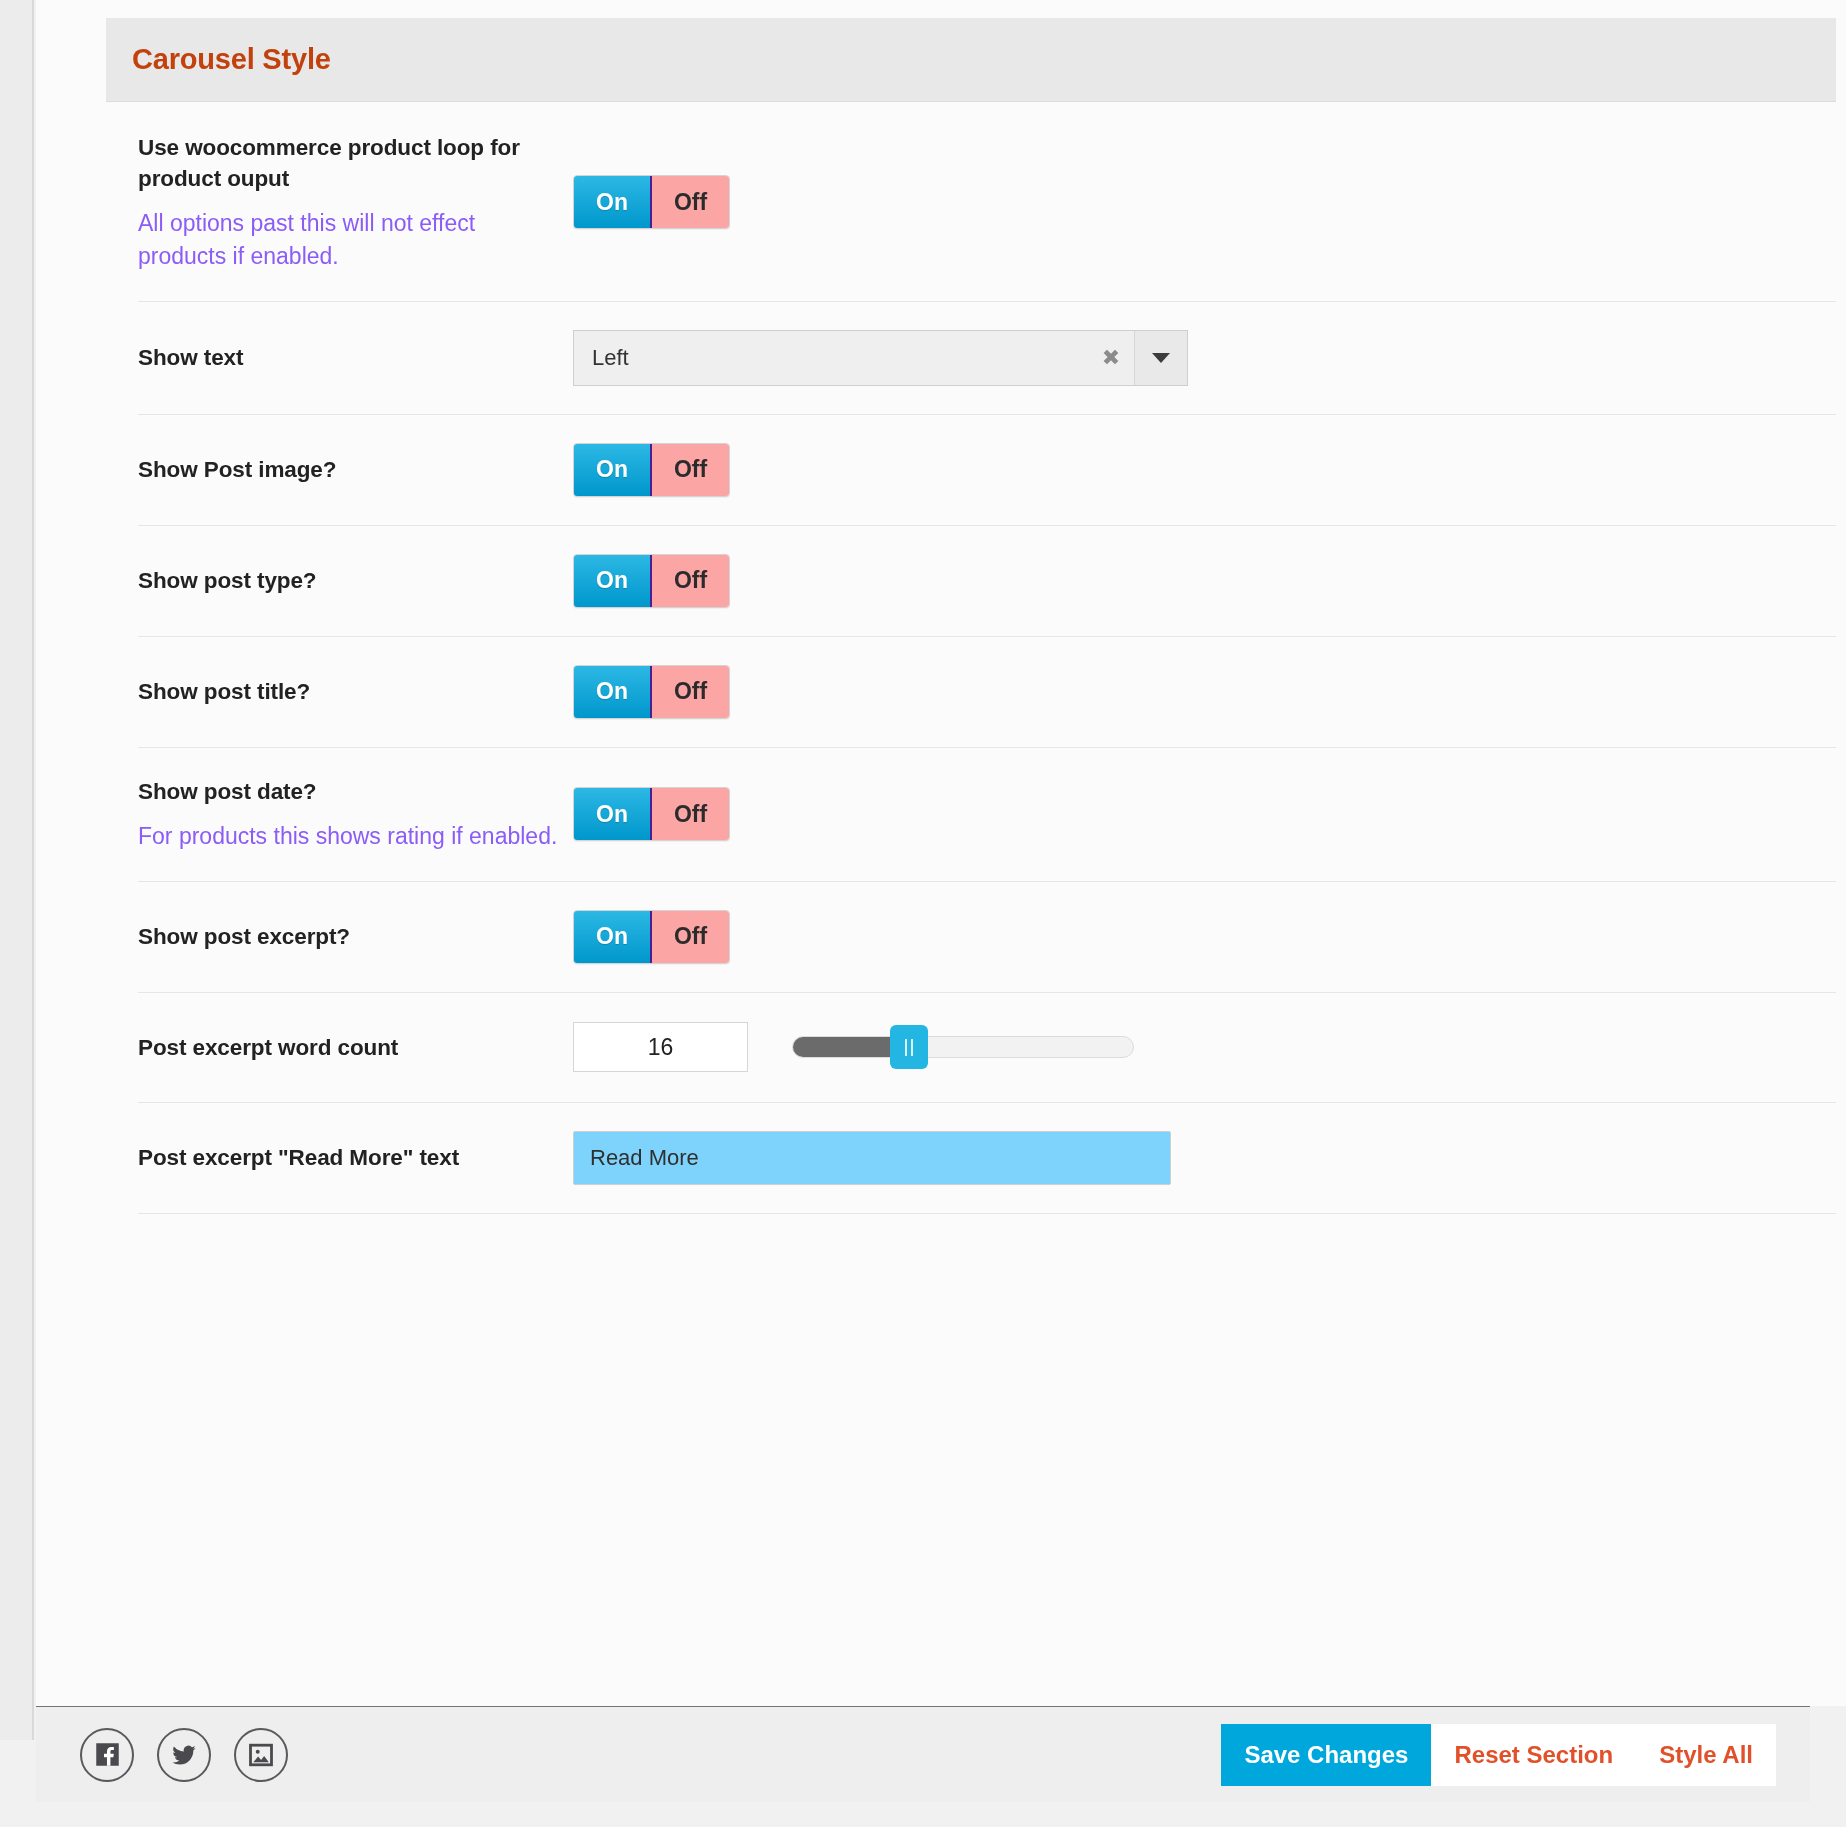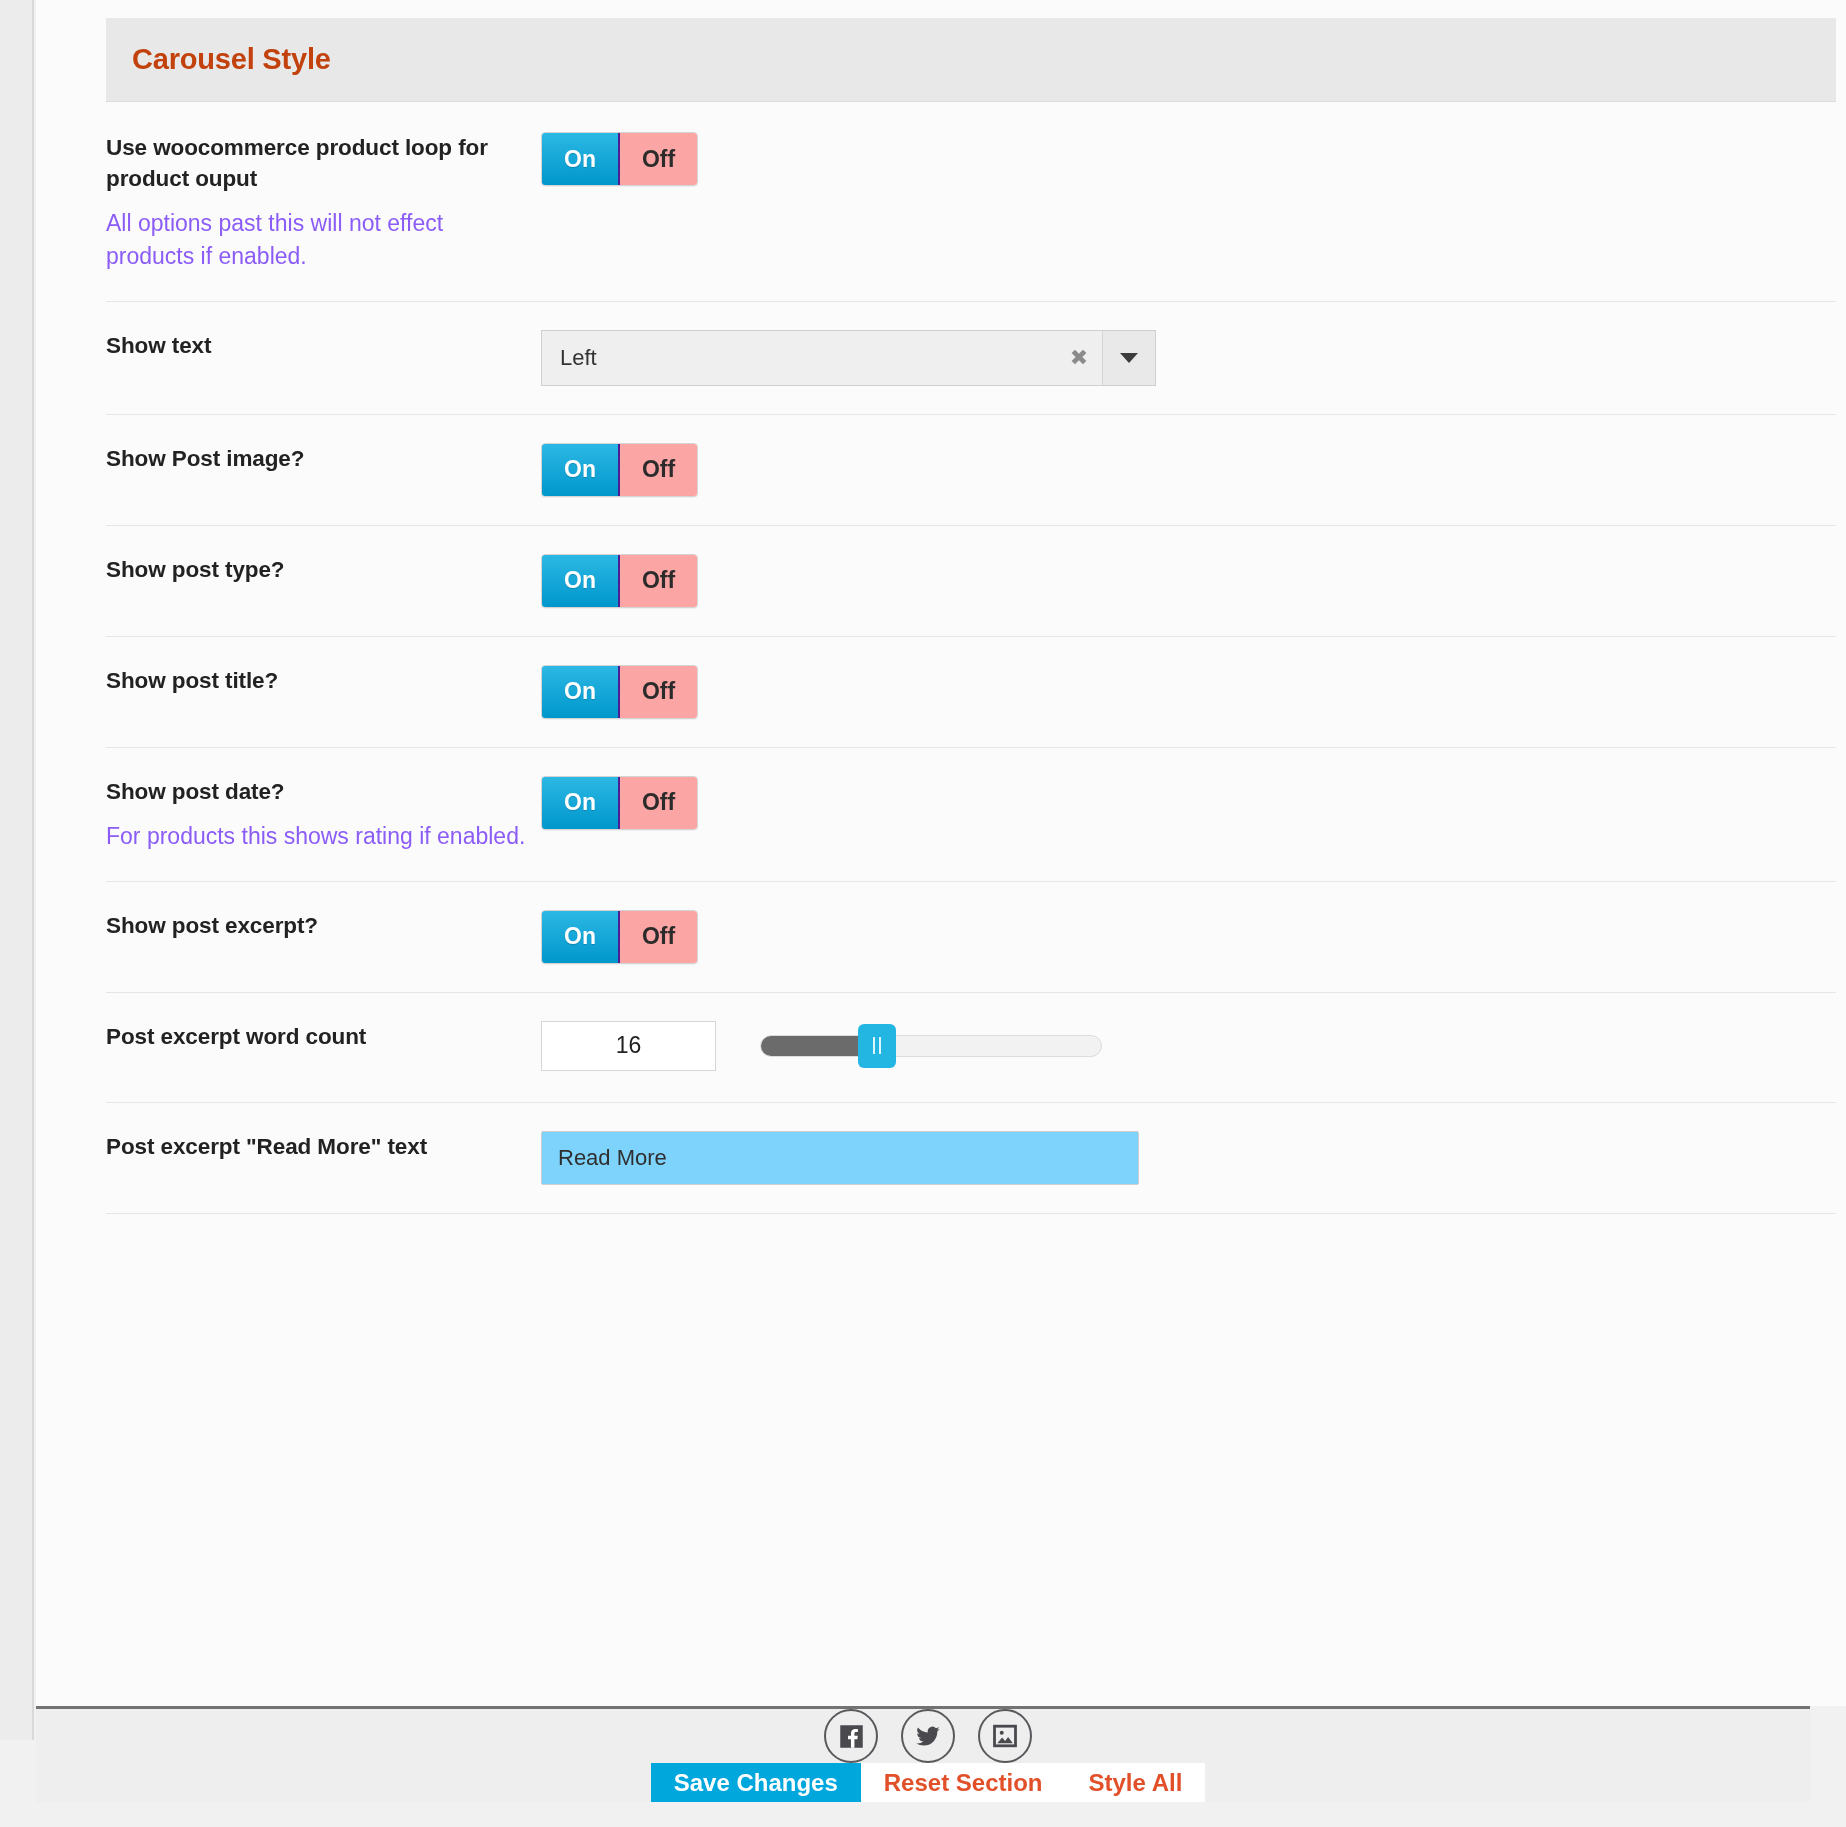--- a/index.html
+++ b/index.html
@@ -64,25 +64,26 @@
   
   .rows {
     position: absolute;
     left: 70px;
     top: 104px;
     width: 1730px;
   }
   .row {
     position: relative;
     display: flex;
-    align-items: flex-start;
+    align-items: center;
     border-bottom: 1px solid #e6e6e6;
     box-sizing: border-box;
     padding: 28px 0 28px 0;
     min-height: 110px;
+    margin-left: 32px;
   }
   .row.last { border-bottom: 1px solid #e6e6e6; }
 
   .row-label {
     width: 435px;
     flex: 0 0 435px;
     padding-right: 14px;
     box-sizing: border-box;
   }
   .row-label .title {
@@ -256,27 +257,26 @@
   }
 
   
   .footer {
     position: absolute;
     left: 36px;
     top: 1706px;
     width: 1774px;
     height: 96px;
     background: #eeeeee;
-    border-top: 3px solid #737373;
+    border-top: 1px solid #737373;
     box-sizing: border-box;
     display: flex;
     align-items: center;
     justify-content: space-between;
     padding: 0 34px 0 44px;
-    flex-direction: column;
   }
   .social {
     display: flex;
     align-items: center;
     gap: 23px;
   }
   .social .circle {
     width: 54px;
     height: 54px;
     border-radius: 50%;

